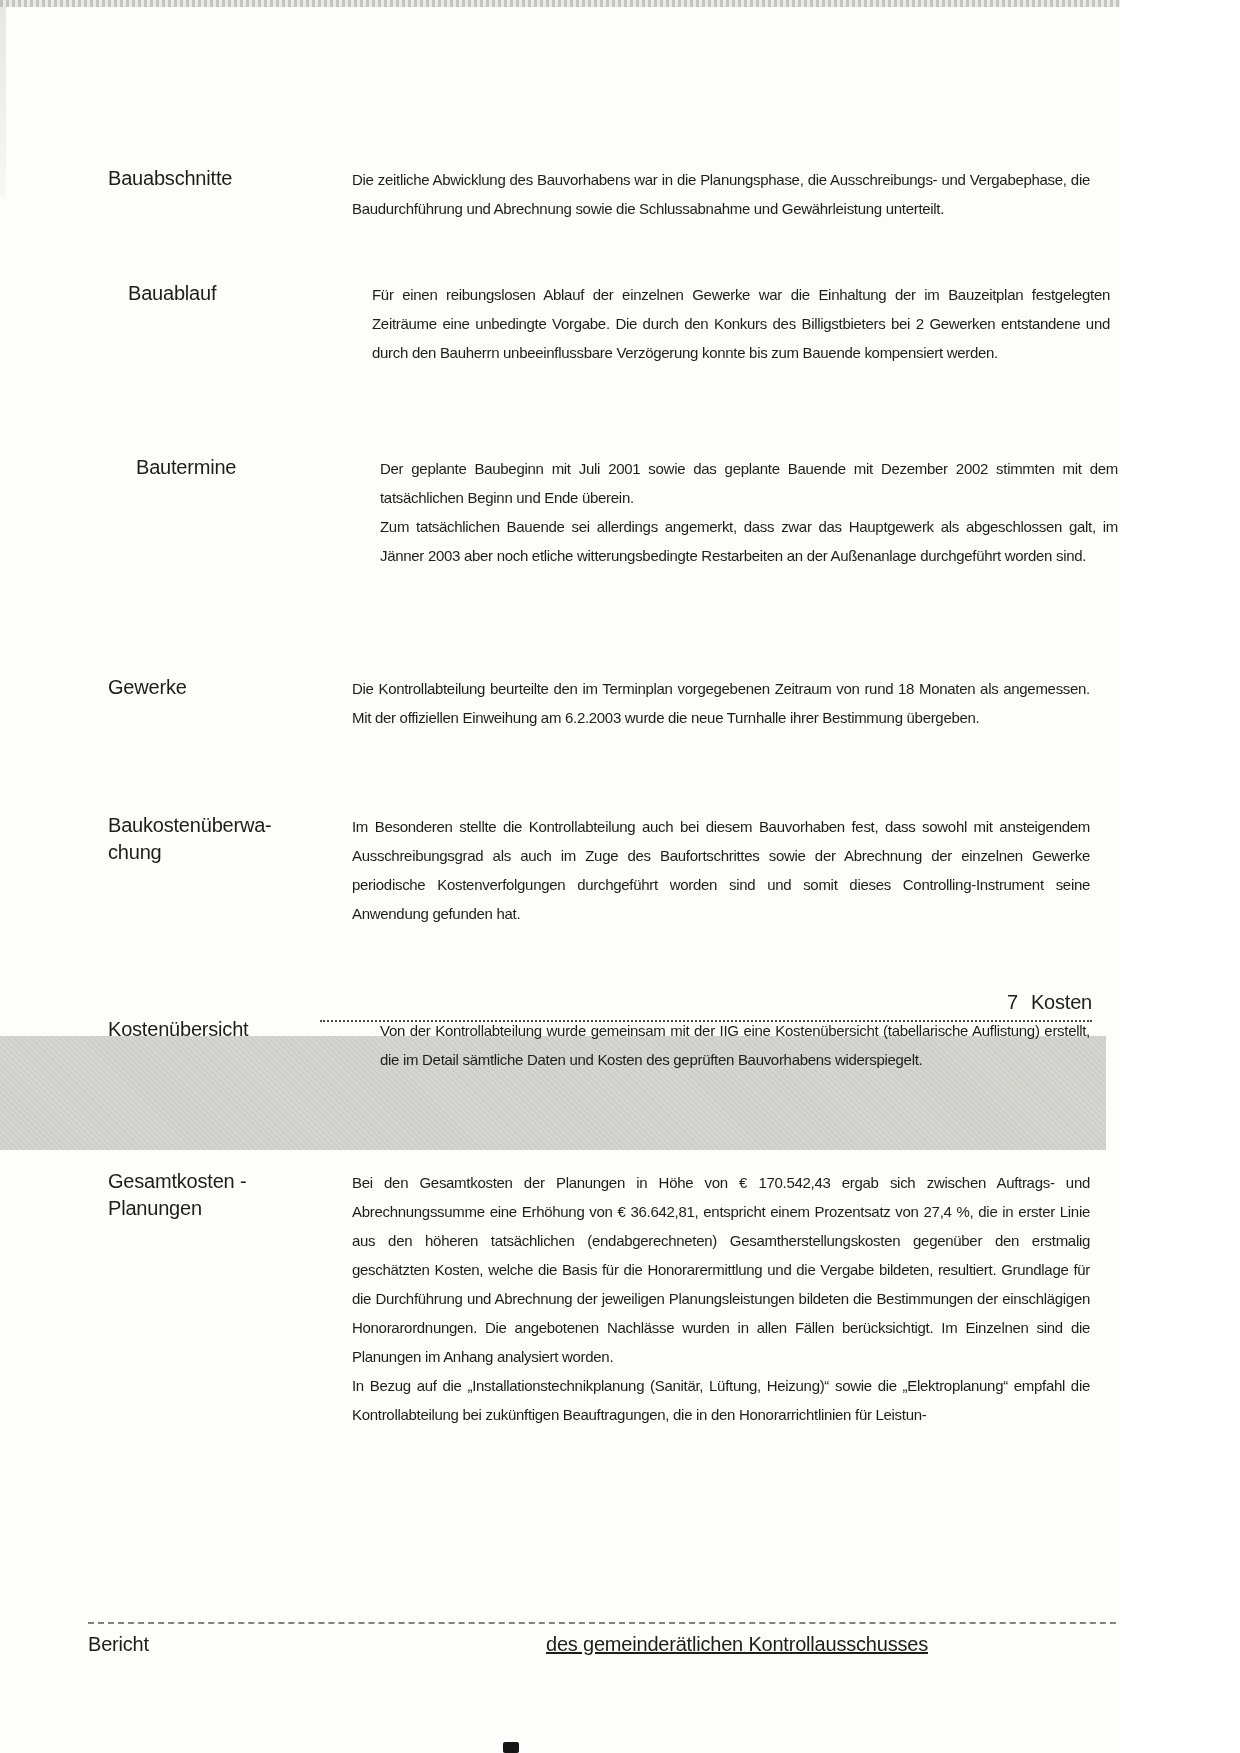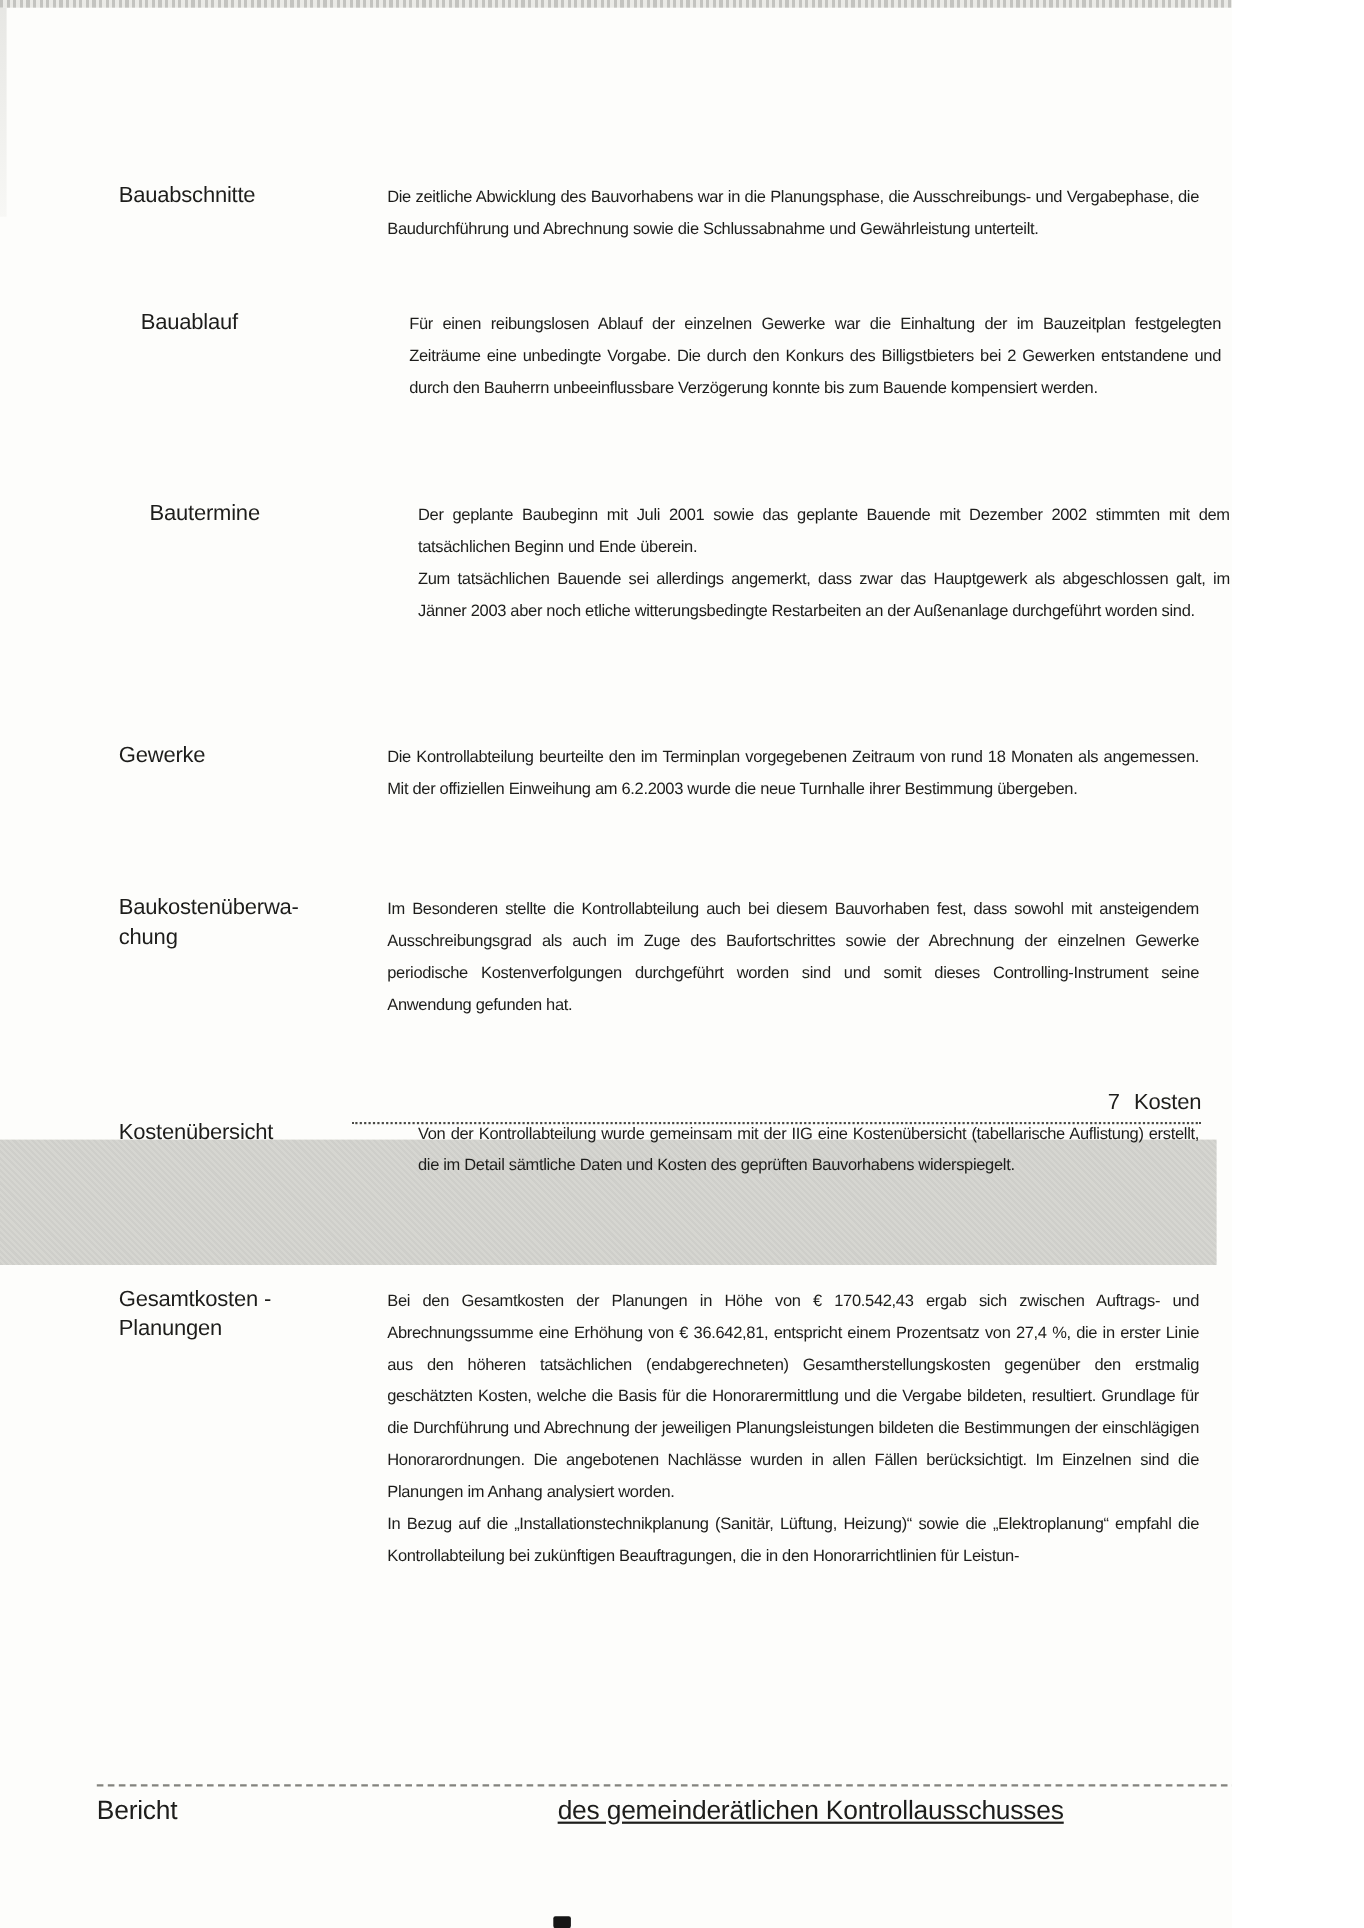--- a/index.html
+++ b/index.html
@@ -56,21 +56,21 @@
     text-align:right;font-size:20px;line-height:29px;letter-spacing:-.2px;
     padding-bottom:3px;border-bottom:2px dotted #4a4a46;
   }
   .chapter .num{margin-right:13px;}
   
   .footer{
     position:absolute;top:1622px;left:88px;width:1078px;
     border-top:2px dashed #83837e;
     padding-top:9px;
     display:flex;align-items:flex-end;
-    font-size:24px;letter-spacing:-.2px;
+    font-size:20px;letter-spacing:-.2px;
   }
   .footer .f-left{flex:0 0 260px;}
   .footer .f-center{flex:1;text-align:center;text-decoration:underline;}
   .footer .f-page{flex:0 0 40px;text-align:right;}
 </style>
 </head>
 <body>
 
 <div class="page">
 

